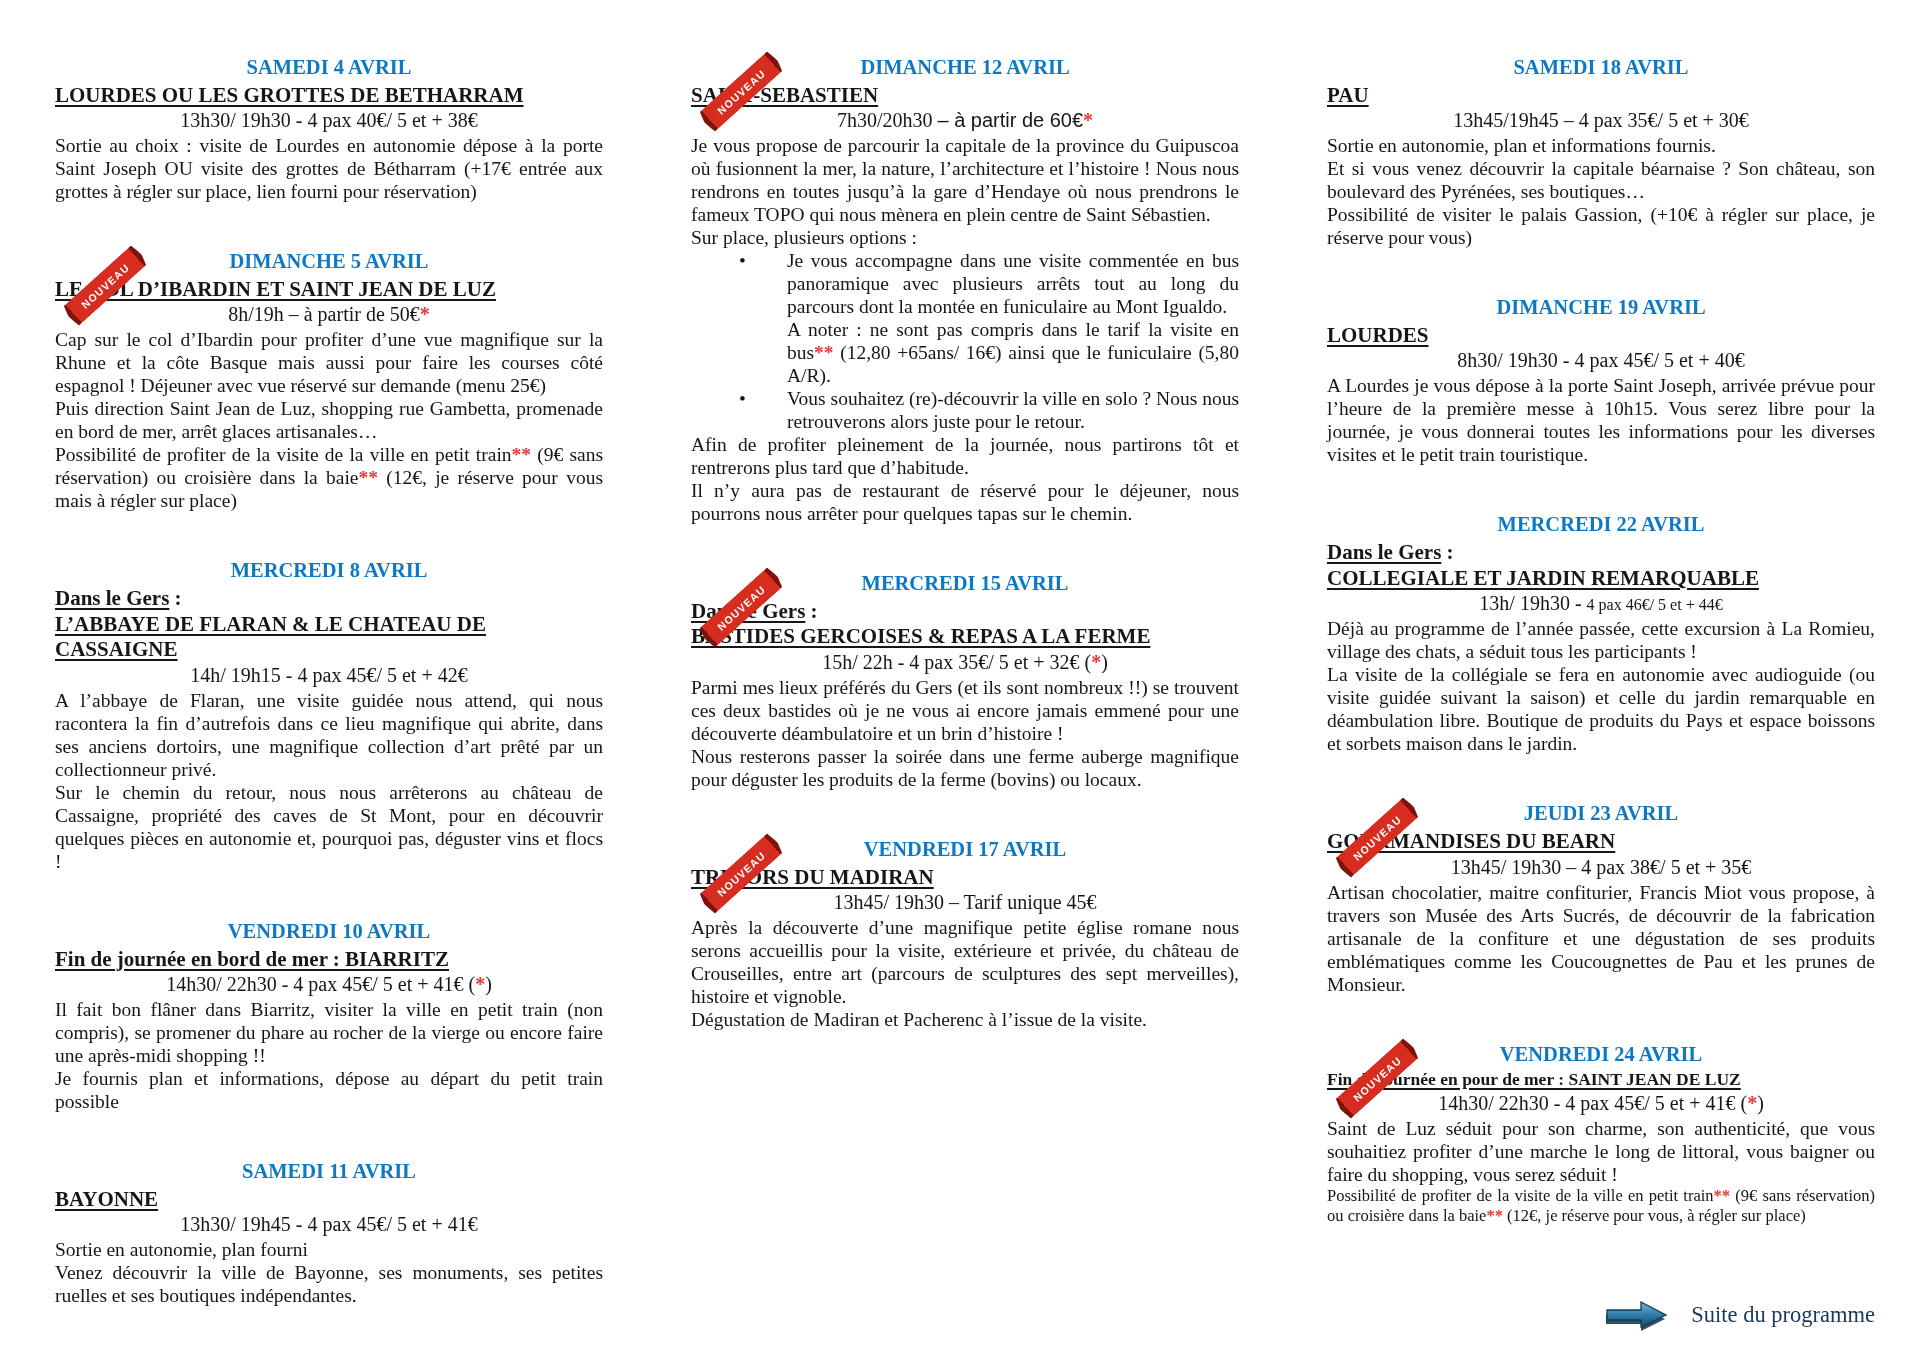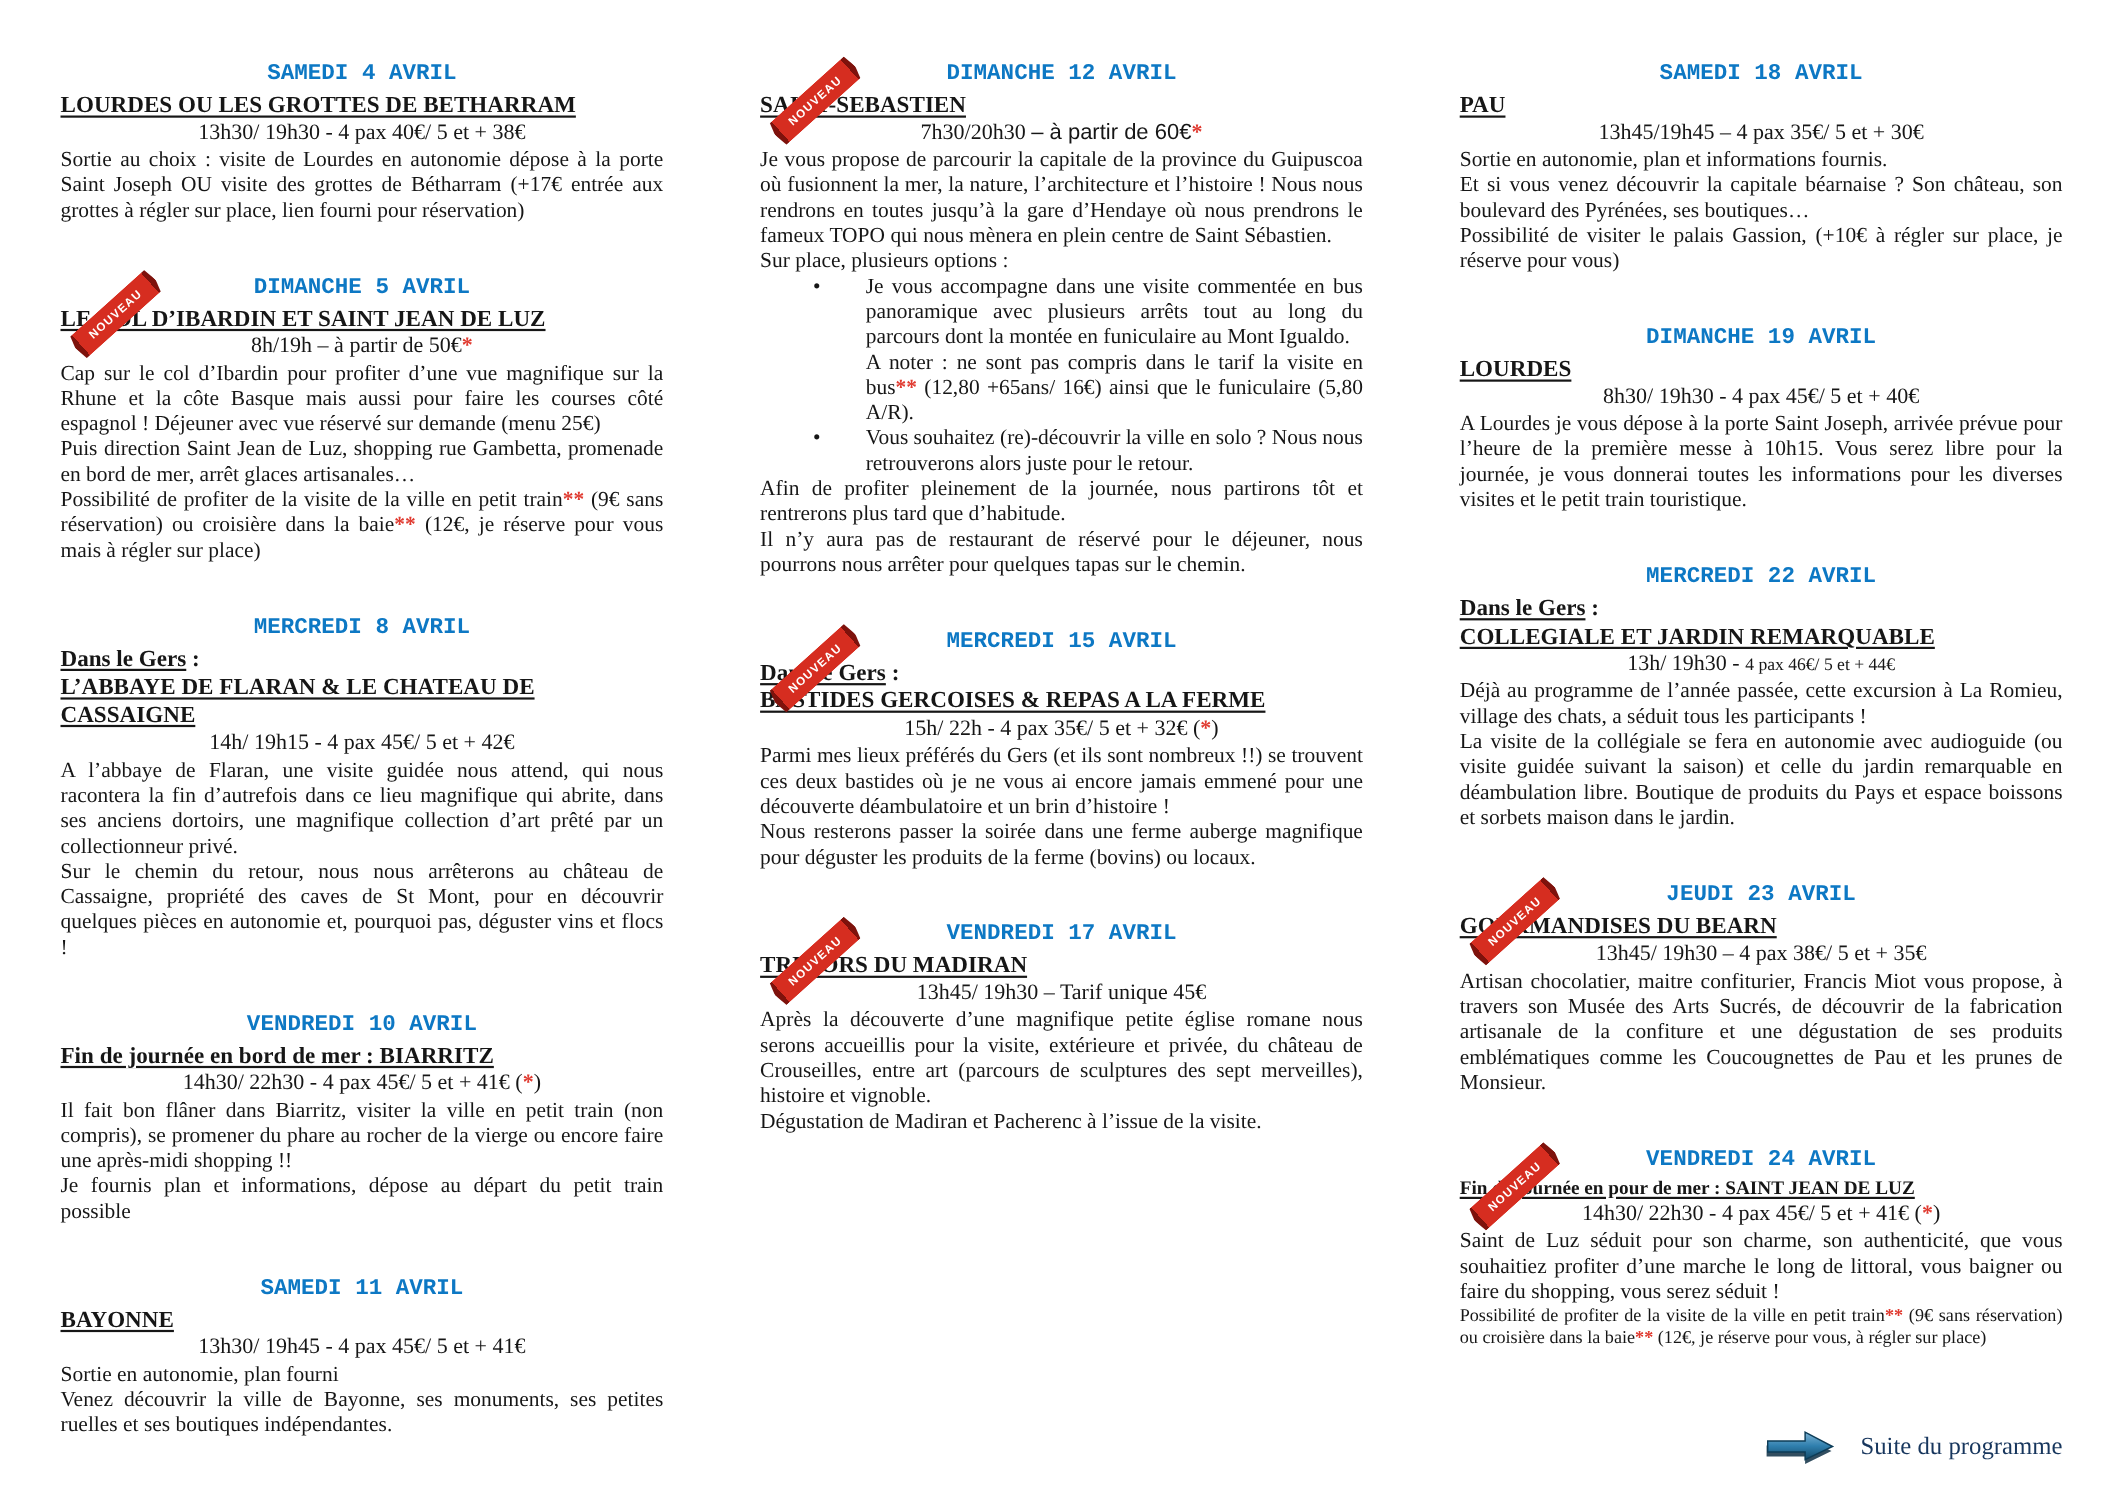--- a/index.html
+++ b/index.html
@@ -8,21 +8,21 @@
     font-family:"Liberation Serif",serif;color:#161616;
   }
   .page{
     box-sizing:border-box;width:1920px;height:1358px;
     padding:55px 53px 20px 55px;
     display:flex;gap:88px;
   }
   .col{width:548px;flex:0 0 548px;display:flex;flex-direction:column;}
   .section{position:relative;margin-bottom:46px;}
   .day{
-    font-family:Liberation Mono, monospace;font-weight:bold;
+    font-family:Liberation Serif, serif;font-weight:bold;
     font-size:20.5px;line-height:1.25;color:#0d78c4;text-align:center;
     margin-bottom:2px;
   }
   .title-line{font-size:21px;font-weight:bold;text-align:left;line-height:1.22;}
   .title-line.small{font-size:17.5px;}
   .u{text-decoration:underline;text-decoration-thickness:2px;text-underline-offset:3px;}
   .time-line{font-size:20px;text-align:center;line-height:1.25;margin-bottom:1px;}
   .body p{margin:0;text-align:justify;font-size:19.5px;line-height:1.18;}
   .body p.b{position:relative;padding-left:96px;}
   .body p.b::before{content:"\2022";position:absolute;left:48px;}

